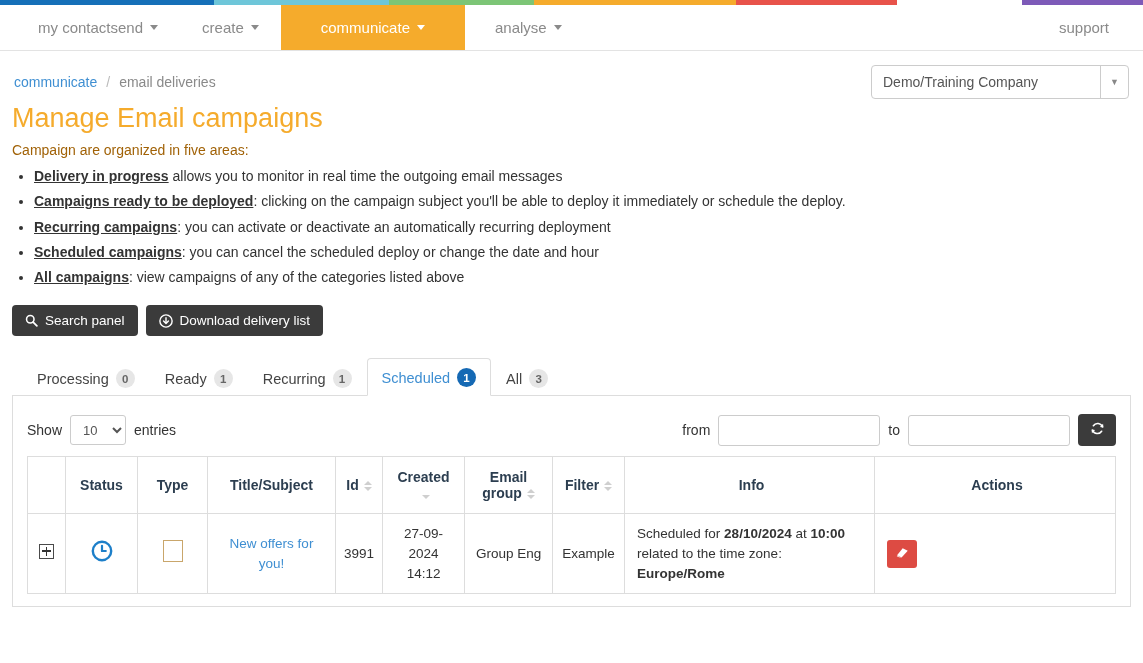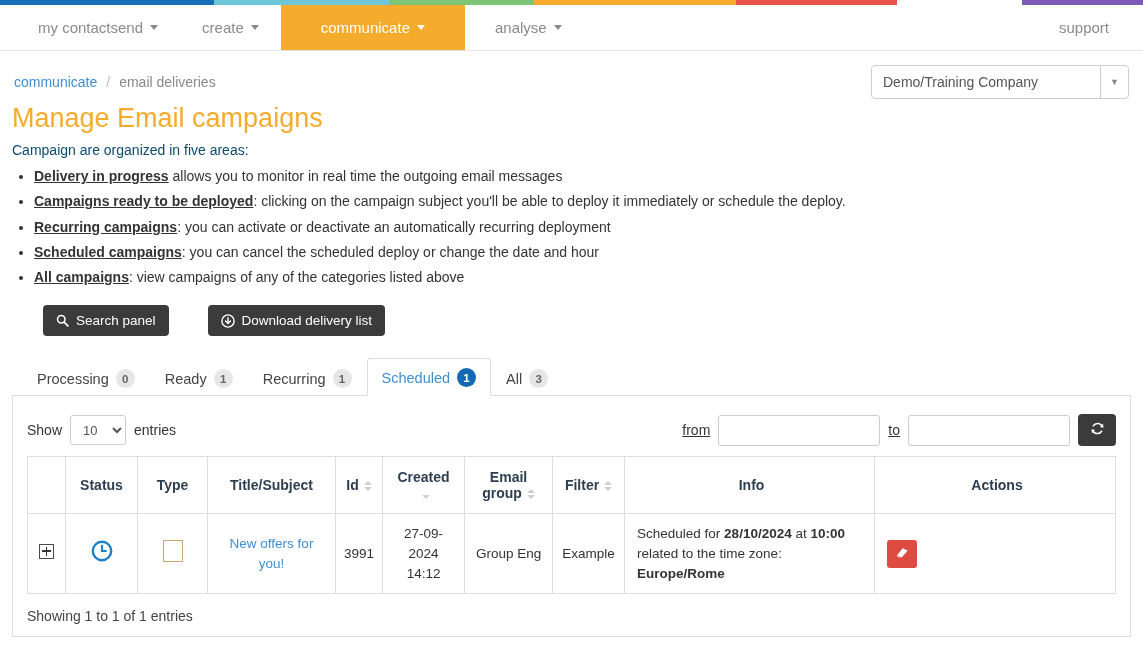--- a/index.html
+++ b/index.html
@@ -77,36 +77,35 @@
   }
 
   
   .page { padding: 0 12px; }
   h1.page-title {
     color: #f5ab2c;
     font-size: 27px;
     font-weight: normal;
     margin: 4px 0 8px 0;
   }
-  .lead { font-size: 14px; color: #0c4a6e; margin: 0 0 8px 0; }
+  .lead { font-size: 14px; color: #a16207; margin: 0 0 8px 0; }
   ul.areas { margin: 0 0 0 0; padding-left: 22px; }
   ul.areas li { margin-bottom: 5px; font-size: 14px; line-height: 1.45; }
   ul.areas li b { font-weight: bold; text-decoration: underline; }
 
   
   .btnrow { margin-top: 18px; display: flex; gap: 8px; }
   .btn-dark {
     background: #3b3b3b; color: #ffffff;
     border: none; border-radius: 4px;
     padding: 8px 13px;
     font-size: 13.5px;
     display: inline-flex; align-items: center; gap: 7px;
     cursor: pointer;
     font-family: "Liberation Sans", sans-serif;
-    margin-left: 31px;
   }
   .btn-dark svg { display: block; }
 
   
   .tabs {
     display: flex; align-items: flex-end;
     margin-top: 22px;
     border-bottom: 1px solid #dddddd;
     padding-left: 10px;
   }
@@ -147,21 +146,21 @@
   .show-label { font-size: 14px; color: #333333; }
   .len-select {
     margin: 0 8px;
     width: 56px; height: 30px;
     border: 1px solid #cccccc; border-radius: 3px;
     background: #ffffff; color: #555555;
     font-size: 13px; font-family: "Liberation Sans", sans-serif;
     padding-left: 8px;
   }
   .daterange { margin-left: auto; display: flex; align-items: center; gap: 8px; }
-  .daterange .dr-label { font-size: 14px; color: #333333; text-decoration: underline; }
+  .daterange .dr-label { font-size: 14px; color: #333333; }
   .dr-input {
     width: 162px; height: 31px;
     border: 1px solid #cccccc; border-radius: 3px;
     background: #ffffff;
     padding: 0 8px;
     font-size: 13px;
     font-family: "Liberation Sans", sans-serif;
   }
   .dr-refresh {
     width: 38px; height: 32px;
@@ -412,15 +411,14 @@
             <td class="leftal"><button class="btn-erase">
                 <span><svg width="15" height="15" viewBox="0 0 16 16">
                     <polygon points="2.2,11.0 8.2,3.4 13.6,6.2 7.0,13.2" fill="#ffffff"></polygon>
                     <polygon points="2.2,11.0 7.0,13.2 5.0,13.4 2.0,12.2" fill="#f6d2cf"></polygon>
                   </svg></span>
               </button></td>
           </tr>
         </tbody>
     </table>
 
-    <div class="footer-info">Showing 1 to 1 of 1 entries</div>
   </div>
 </div>
 
 </body></html>

